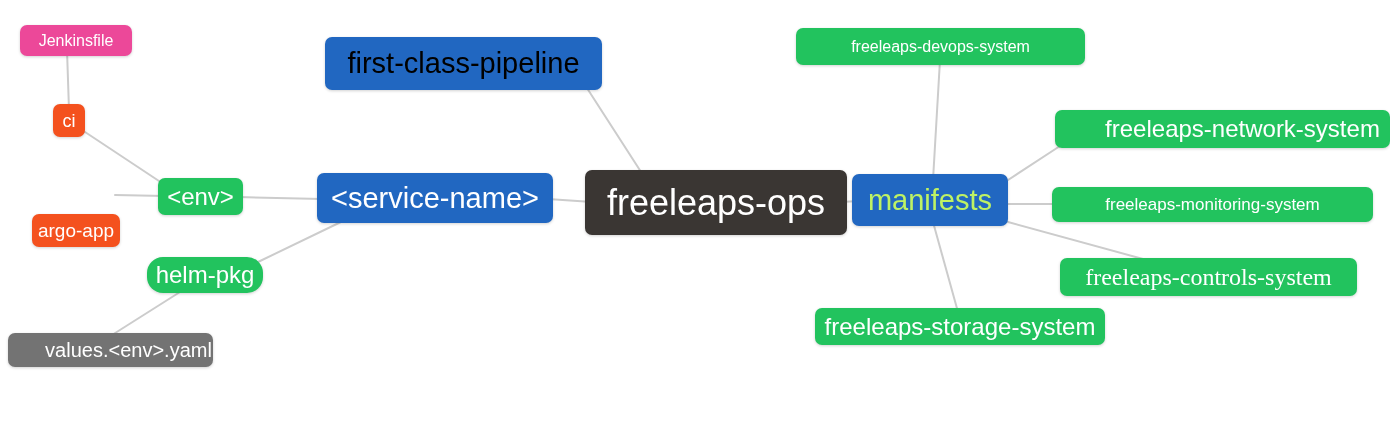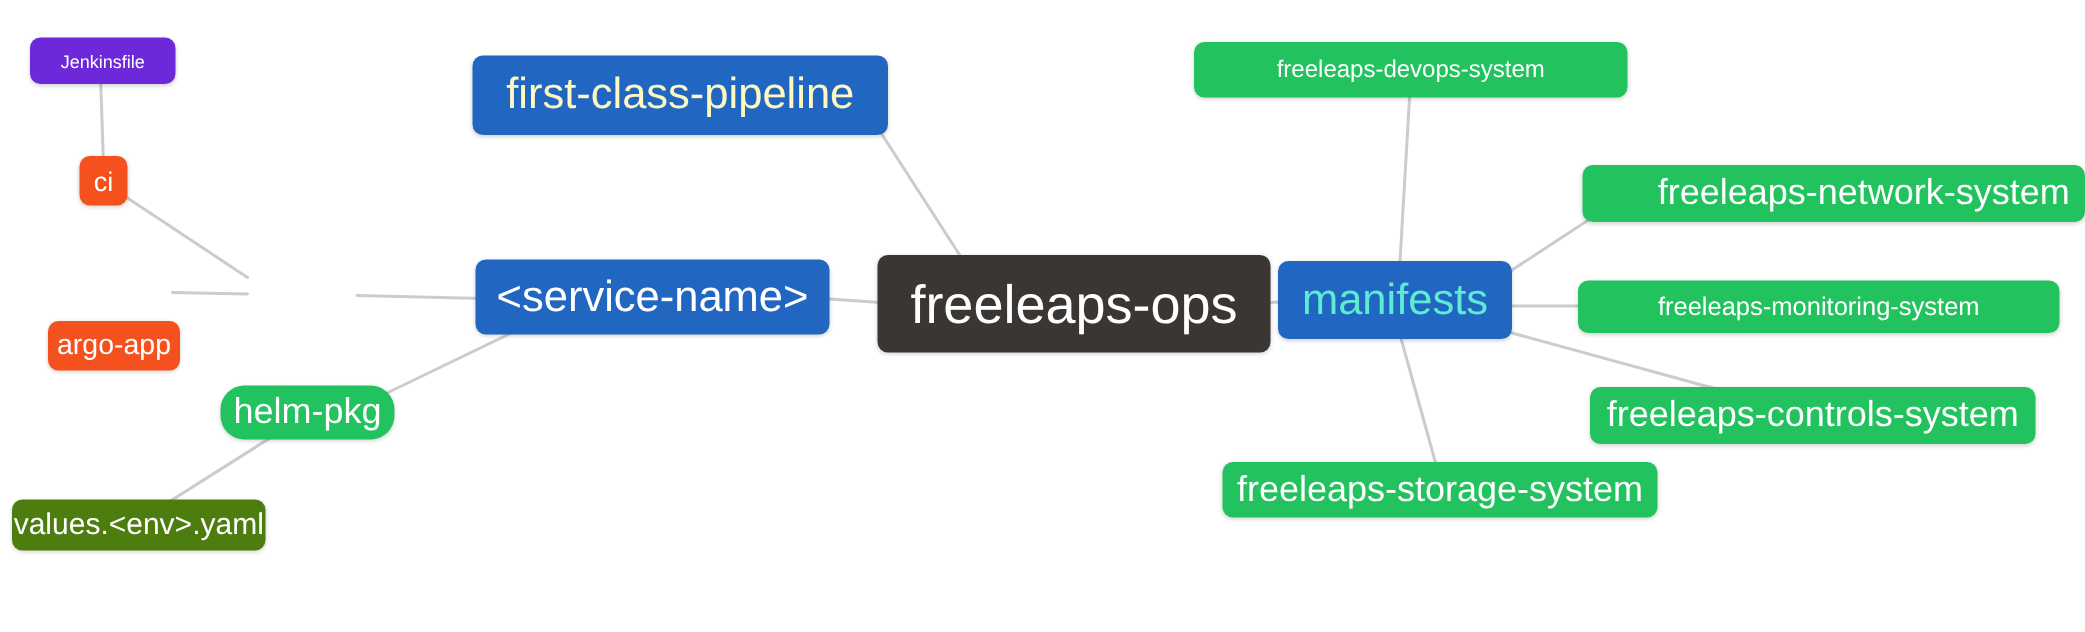--- a/index.html
+++ b/index.html
@@ -39,27 +39,28 @@
       <line x1="548" y1="199" x2="592" y2="202" stroke="#cccccc" stroke-width="2" stroke-linecap="round"></line>
       <line x1="840" y1="202" x2="860" y2="201" stroke="#cccccc" stroke-width="2" stroke-linecap="round"></line>
       <line x1="933" y1="180" x2="940" y2="60" stroke="#cccccc" stroke-width="2" stroke-linecap="round"></line>
       <line x1="1005" y1="182" x2="1060" y2="146" stroke="#cccccc" stroke-width="2" stroke-linecap="round"></line>
       <line x1="1003" y1="204" x2="1058" y2="204" stroke="#cccccc" stroke-width="2" stroke-linecap="round"></line>
       <line x1="1008" y1="222" x2="1143" y2="259" stroke="#cccccc" stroke-width="2" stroke-linecap="round"></line>
       <line x1="933" y1="222" x2="958" y2="312" stroke="#cccccc" stroke-width="2" stroke-linecap="round"></line>
     </svg>
   <div class="nodes">
       <div class="node" style="left: 585px; top: 170px; width: 262px; height: 65px; font-size: 36px; background: rgb(58, 54, 51); color: rgb(255, 255, 255);">freeleaps-ops</div>
-      <div class="node" style="left: 315px; top: 37px; width: 277px; height: 53px; font-size: 29px; background: rgb(33, 103, 193); color: #fef9c3;">first-class-pipeline</div>
+      <div class="node" style="left: 325px; top: 37px; width: 277px; height: 53px; font-size: 29px; background: rgb(33, 103, 193); color: #000000;">first-class-pipeline</div>
       <div class="node" style="left: 317px; top: 173px; width: 236px; height: 50px; font-size: 29px; background: rgb(33, 103, 193); color: rgb(255, 255, 255);">&lt;service-name&gt;</div>
-      <div class="node" style="left: 852px; top: 174px; width: 156px; height: 52px; font-size: 29px; background: rgb(33, 103, 193); color: #5eead4;">manifests</div>
+      <div class="node" style="left: 852px; top: 174px; width: 156px; height: 52px; font-size: 29px; background: rgb(33, 103, 193); color: #bef264;">manifests</div>
+      <div class="node" style="left: 158px; top: 178px; width: 85px; height: 37px; font-size: 24px; background: rgb(34, 195, 94); color: rgb(255, 255, 255);">&lt;env&gt;</div>
       <div class="node" style="left: 147px; top: 257px; width: 116px; height: 36px; font-size: 24px; background: rgb(34, 195, 94); color: rgb(255, 255, 255); border-radius: 16px;">helm-pkg</div>
       <div class="node" style="left: 53px; top: 104px; width: 32px; height: 33px; font-size: 18px; background: rgb(244, 81, 30); color: rgb(255, 255, 255);">ci</div>
       <div class="node" style="left: 32px; top: 178px; width: 88px; height: 33px; font-size: 19px; background: rgb(244, 81, 30); color: rgb(255, 255, 255); margin-top: 36px;">argo-app</div>
-      <div class="node" style="left: 20px; top: 25px; width: 97px; height: 31px; font-size: 12px; background: #6d28d9; color: rgb(255, 255, 255);">Jenkinsfile</div>
-      <div class="node" style="left: 8px; top: 333px; width: 169px; height: 34px; font-size: 20px; background: #4d7c0f; color: rgb(255, 255, 255);">values.&lt;env&gt;.yaml</div>
+      <div class="node" style="left: 20px; top: 25px; width: 112px; height: 31px; font-size: 16px; background: #ec4899; color: rgb(255, 255, 255);">Jenkinsfile</div>
+      <div class="node" style="left: 8px; top: 333px; width: 169px; height: 34px; font-size: 20px; background: #737373; color: rgb(255, 255, 255); padding-left: 36px;">values.&lt;env&gt;.yaml</div>
       <div class="node" style="left: 796px; top: 28px; width: 289px; height: 37px; font-size: 16px; background: rgb(34, 195, 94); color: rgb(255, 255, 255);">freeleaps-devops-system</div>
       <div class="node" style="left: 1055px; top: 110px; width: 295px; height: 38px; font-size: 24px; background: rgb(34, 195, 94); color: rgb(255, 255, 255); padding-left: 40px;">freeleaps-network-system</div>
       <div class="node" style="left: 1052px; top: 187px; width: 321px; height: 35px; font-size: 17px; background: rgb(34, 195, 94); color: rgb(255, 255, 255);">freeleaps-monitoring-system</div>
-      <div class="node" style="left: 1060px; top: 258px; width: 297px; height: 38px; font-size: 24px; background: rgb(34, 195, 94); color: rgb(255, 255, 255);">freeleaps-controls-system</div>
+      <div class="node" style="left: 1060px; top: 258px; width: 297px; height: 38px; font-size: 24px; background: rgb(34, 195, 94); color: rgb(255, 255, 255); font-family: Liberation Serif, serif;">freeleaps-controls-system</div>
       <div class="node" style="left: 815px; top: 308px; width: 290px; height: 37px; font-size: 24px; background: rgb(34, 195, 94); color: rgb(255, 255, 255);">freeleaps-storage-system</div>
     </div>
 </div>
 
 </body></html>

